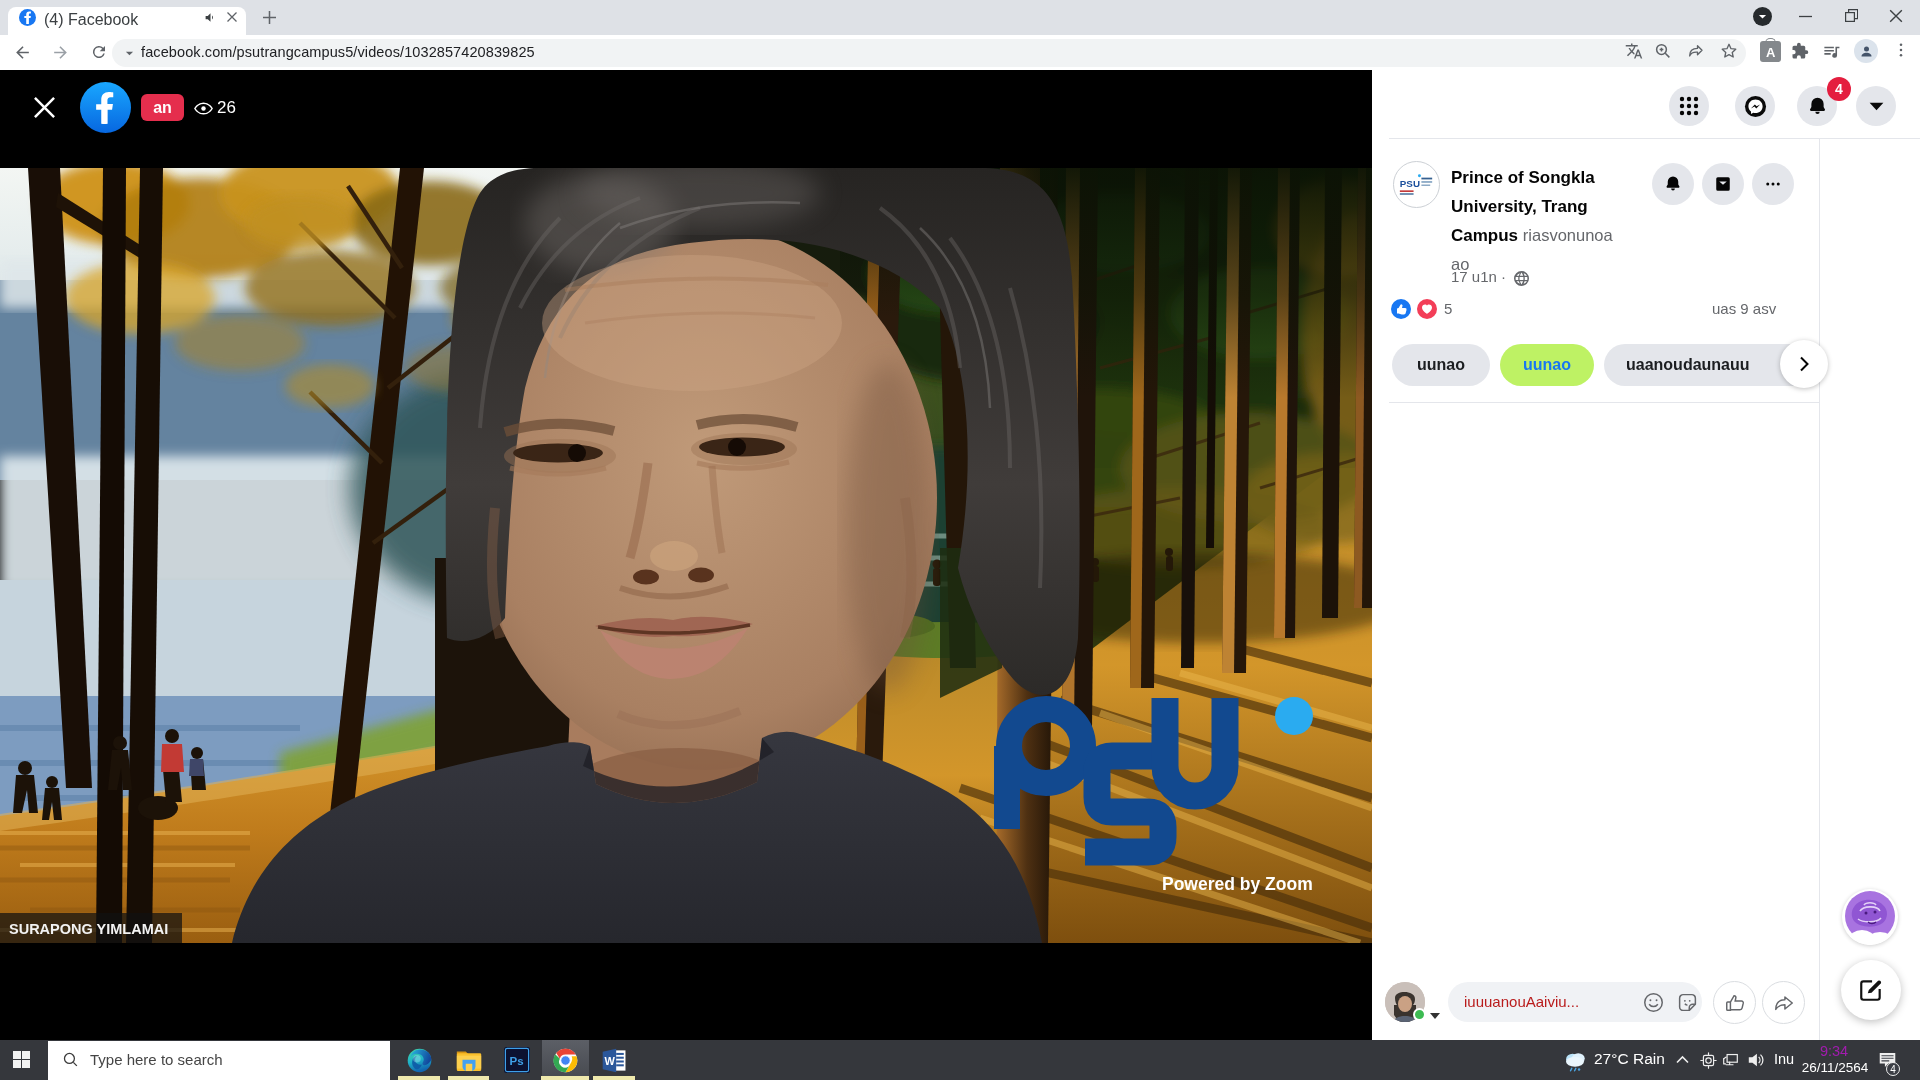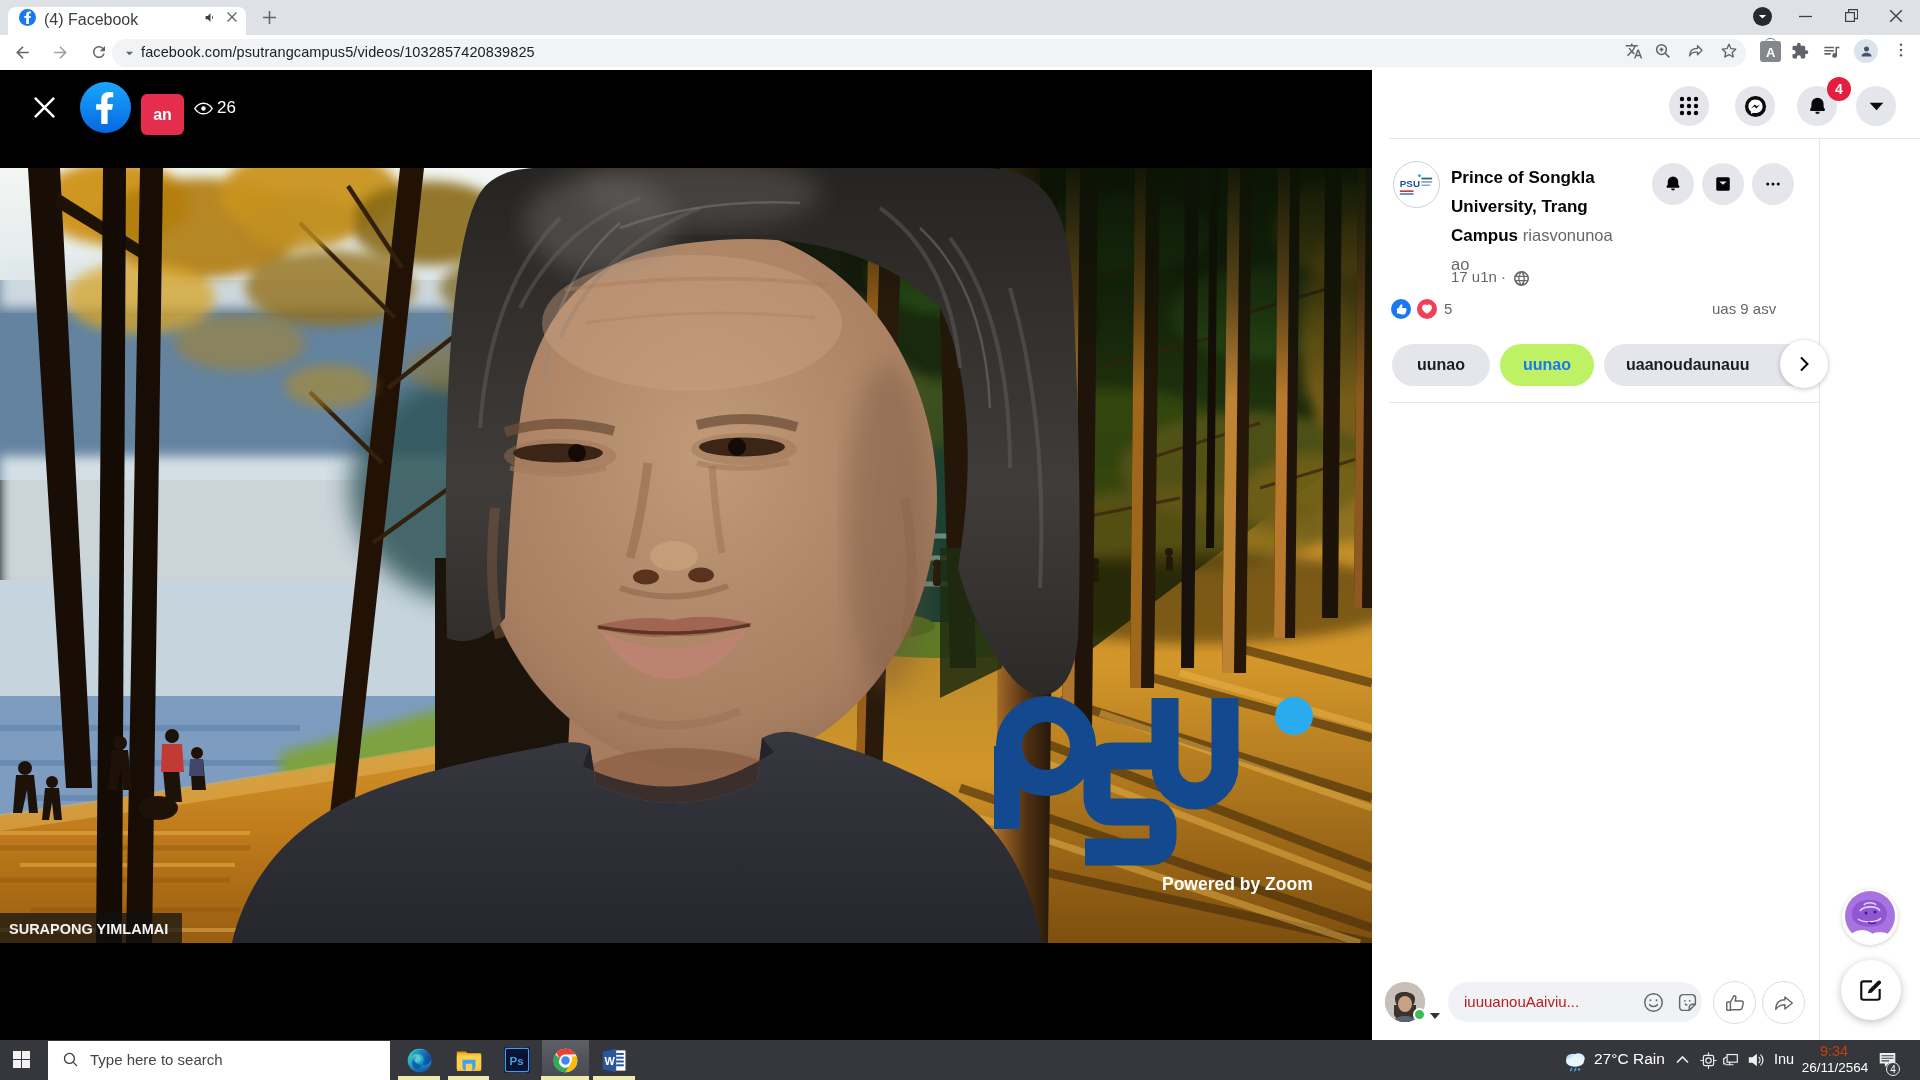--- a/index.html
+++ b/index.html
@@ -410,21 +410,21 @@
 <svg class="a" style="left:80px;top:82px" width="51" height="51" viewBox="0 0 48 48">
       <defs>
         <linearGradient id="fbg" x1="0" y1="0" x2="0" y2="1">
           <stop offset="0" stop-color="#19a7ff"></stop>
           <stop offset="1" stop-color="#0767e0"></stop>
         </linearGradient>
       </defs>
       <circle cx="24" cy="24" r="24" fill="url(#fbg)"></circle>
       <path d="M30.2 26.2l.8-5.4h-5.2v-3.5c0-1.5.7-2.9 3.1-2.9h2.4V9.8s-2.2-.37-4.2-.37c-4.3 0-7.1 2.6-7.1 7.3v4.1h-4.8v5.4h4.8v13a19 19 0 0 0 6 0v-13z" fill="#fff"></path>
     </svg>
-<div class="a ic" style="left:141px;top:94px;width:43px;height:41px;border-radius:6px;background:#e52e4d">
+<div class="a ic" style="left:141px;top:94px;width:43px;height:27px;border-radius:6px;background:#e52e4d">
       <span style="color:#fff;font-weight:bold;font-size:16px">an</span>
     </div>
 <svg class="a" style="left:194px;top:101px" width="19" height="15" viewBox="0 0 22 16" fill="none" stroke="#fff" stroke-width="1.7">
       <path d="M1 8s3.5-6.2 10-6.2S21 8 21 8s-3.5 6.2-10 6.2S1 8 1 8z"></path>
       <circle cx="11" cy="8" r="2.6" fill="#fff" stroke="none"></circle>
     </svg>
 <span class="a" style="left:217px;top:98px;font-size:17px;color:#fff">26</span>
 
 <div class="a" id="side"></div>
 <div class="a cbtn ic" style="left:1669px;top:86px;width:40px;height:40px">
@@ -652,19 +652,19 @@
 <svg class="a" style="left:1722px;top:1052px" width="17" height="17" viewBox="0 0 20 20" fill="none" stroke="#eee" stroke-width="1.4">
       <rect x="6" y="3" width="12" height="9"></rect>
       <path d="M9 12v3M5 15h8M2 8v6M2 14h2" stroke-linecap="round"></path>
       <path d="M2 8l3-2" stroke-linecap="round"></path>
     </svg>
 <svg class="a" style="left:1747px;top:1051px" width="18" height="18" viewBox="0 0 20 20" fill="#eee">
       <path d="M2 7v6h4l5 4V3L6 7H2z"></path>
       <path d="M13 6.5a5 5 0 0 1 0 7M15 4a8 8 0 0 1 0 12" stroke="#eee" stroke-width="1.4" fill="none"></path>
     </svg>
 <span class="a" style="left:1774px;top:1051px;font-size:14.5px;color:#fff">Inu</span>
-<span class="a" style="left:1810px;top:1043px;width:48px;font-size:14.5px;color:#c2410c;text-align:center">9:34</span>
+<span class="a" style="left:1810px;top:1043px;width:48px;font-size:14.5px;color:#a21caf;text-align:center">9:34</span>
 <span class="a" style="left:1797px;top:1060px;width:76px;font-size:13.5px;color:#fff;text-align:center">26/11/2564</span>
 <svg class="a" style="left:1878px;top:1051px" width="19" height="18" viewBox="0 0 22 20">
       <path d="M2 2h18v12h-8l-4 4v-4H2z" fill="#eee"></path>
       <path d="M4 5h14M4 8h14M4 11h9" stroke="#3b3e45" stroke-width="1.2"></path>
     </svg>
 <div class="a ic" style="left:1886px;top:1062px;width:14px;height:14px;border-radius:50%;background:#3b3e45;border:1px solid #eee;color:#fff;font-size:10px">4</div>
 </div>
 </body></html>

